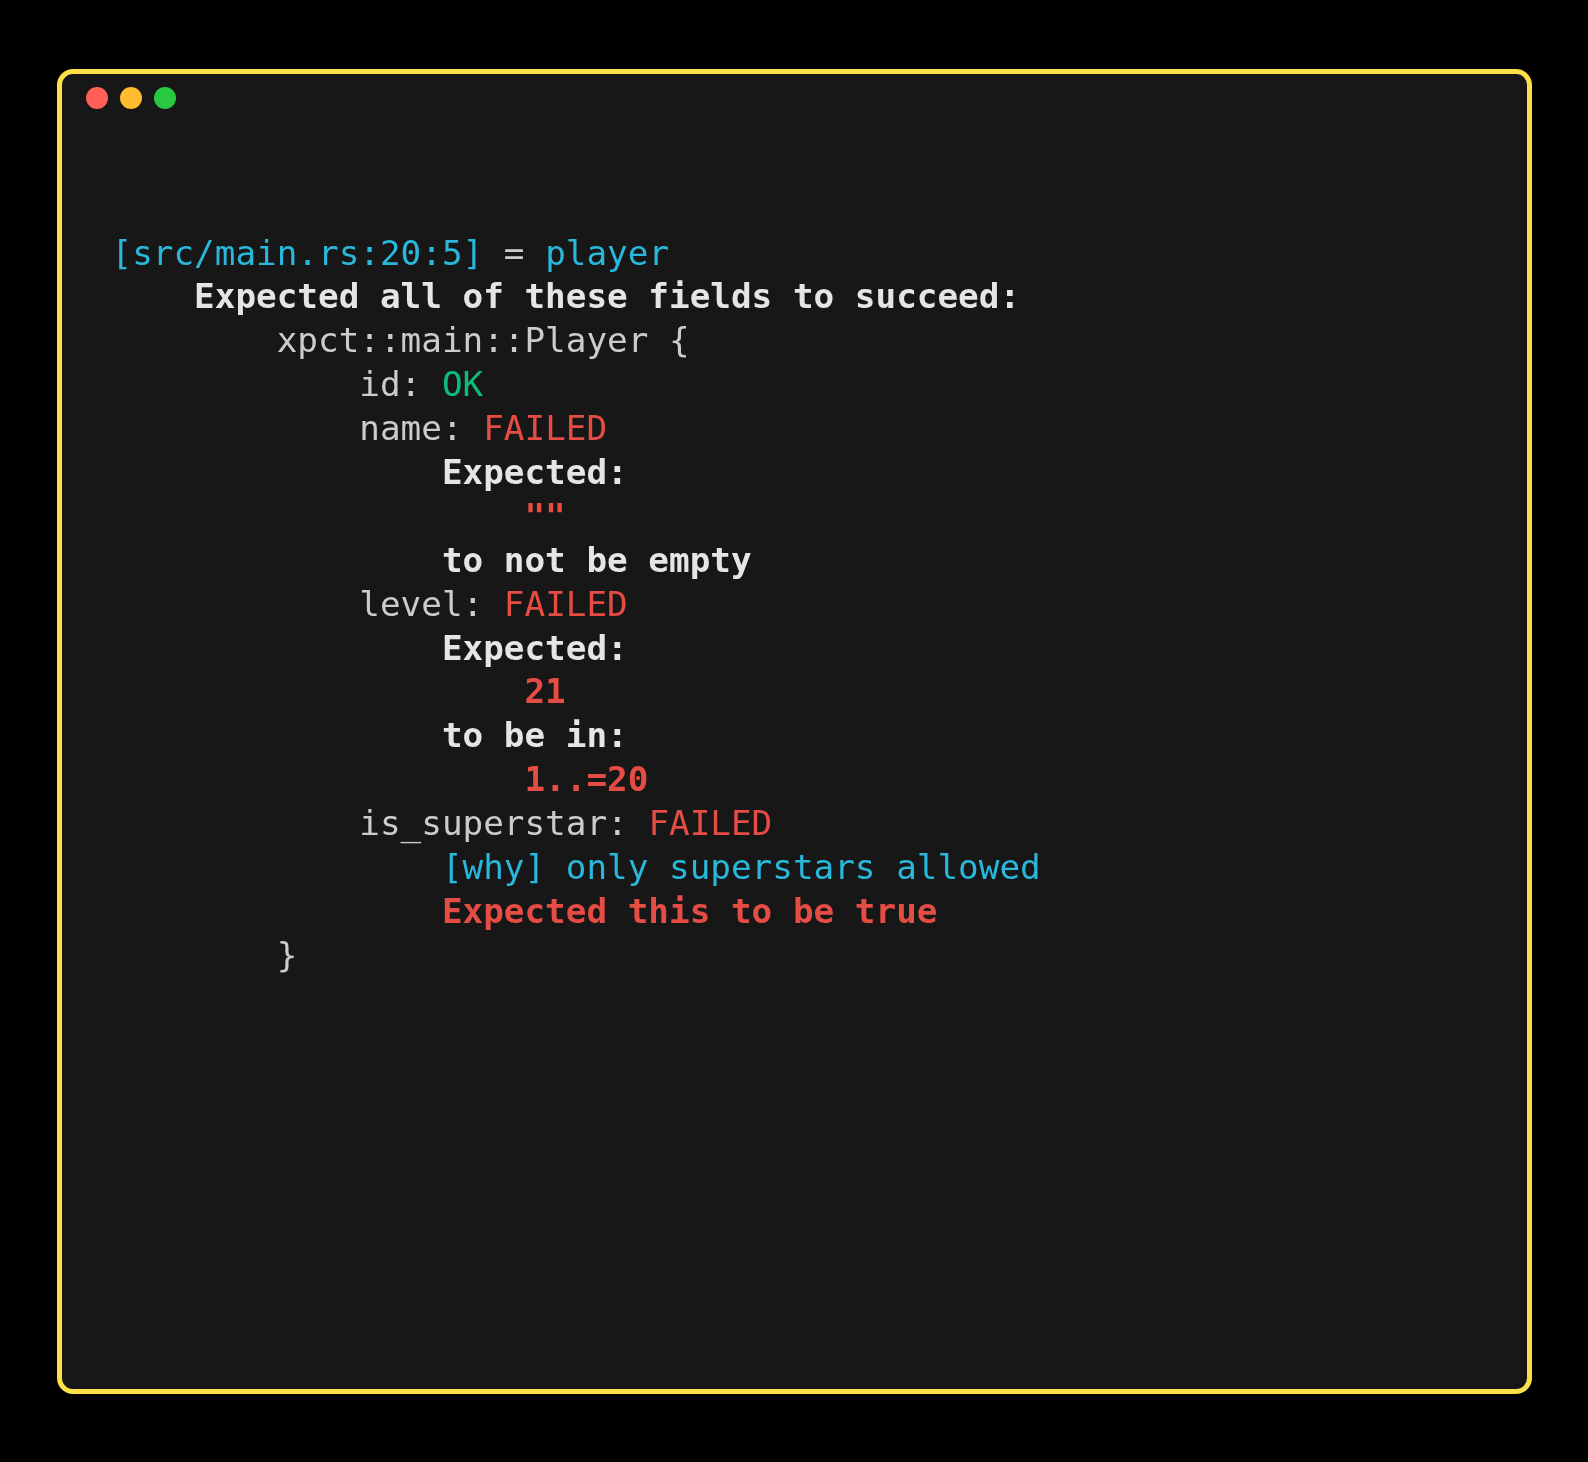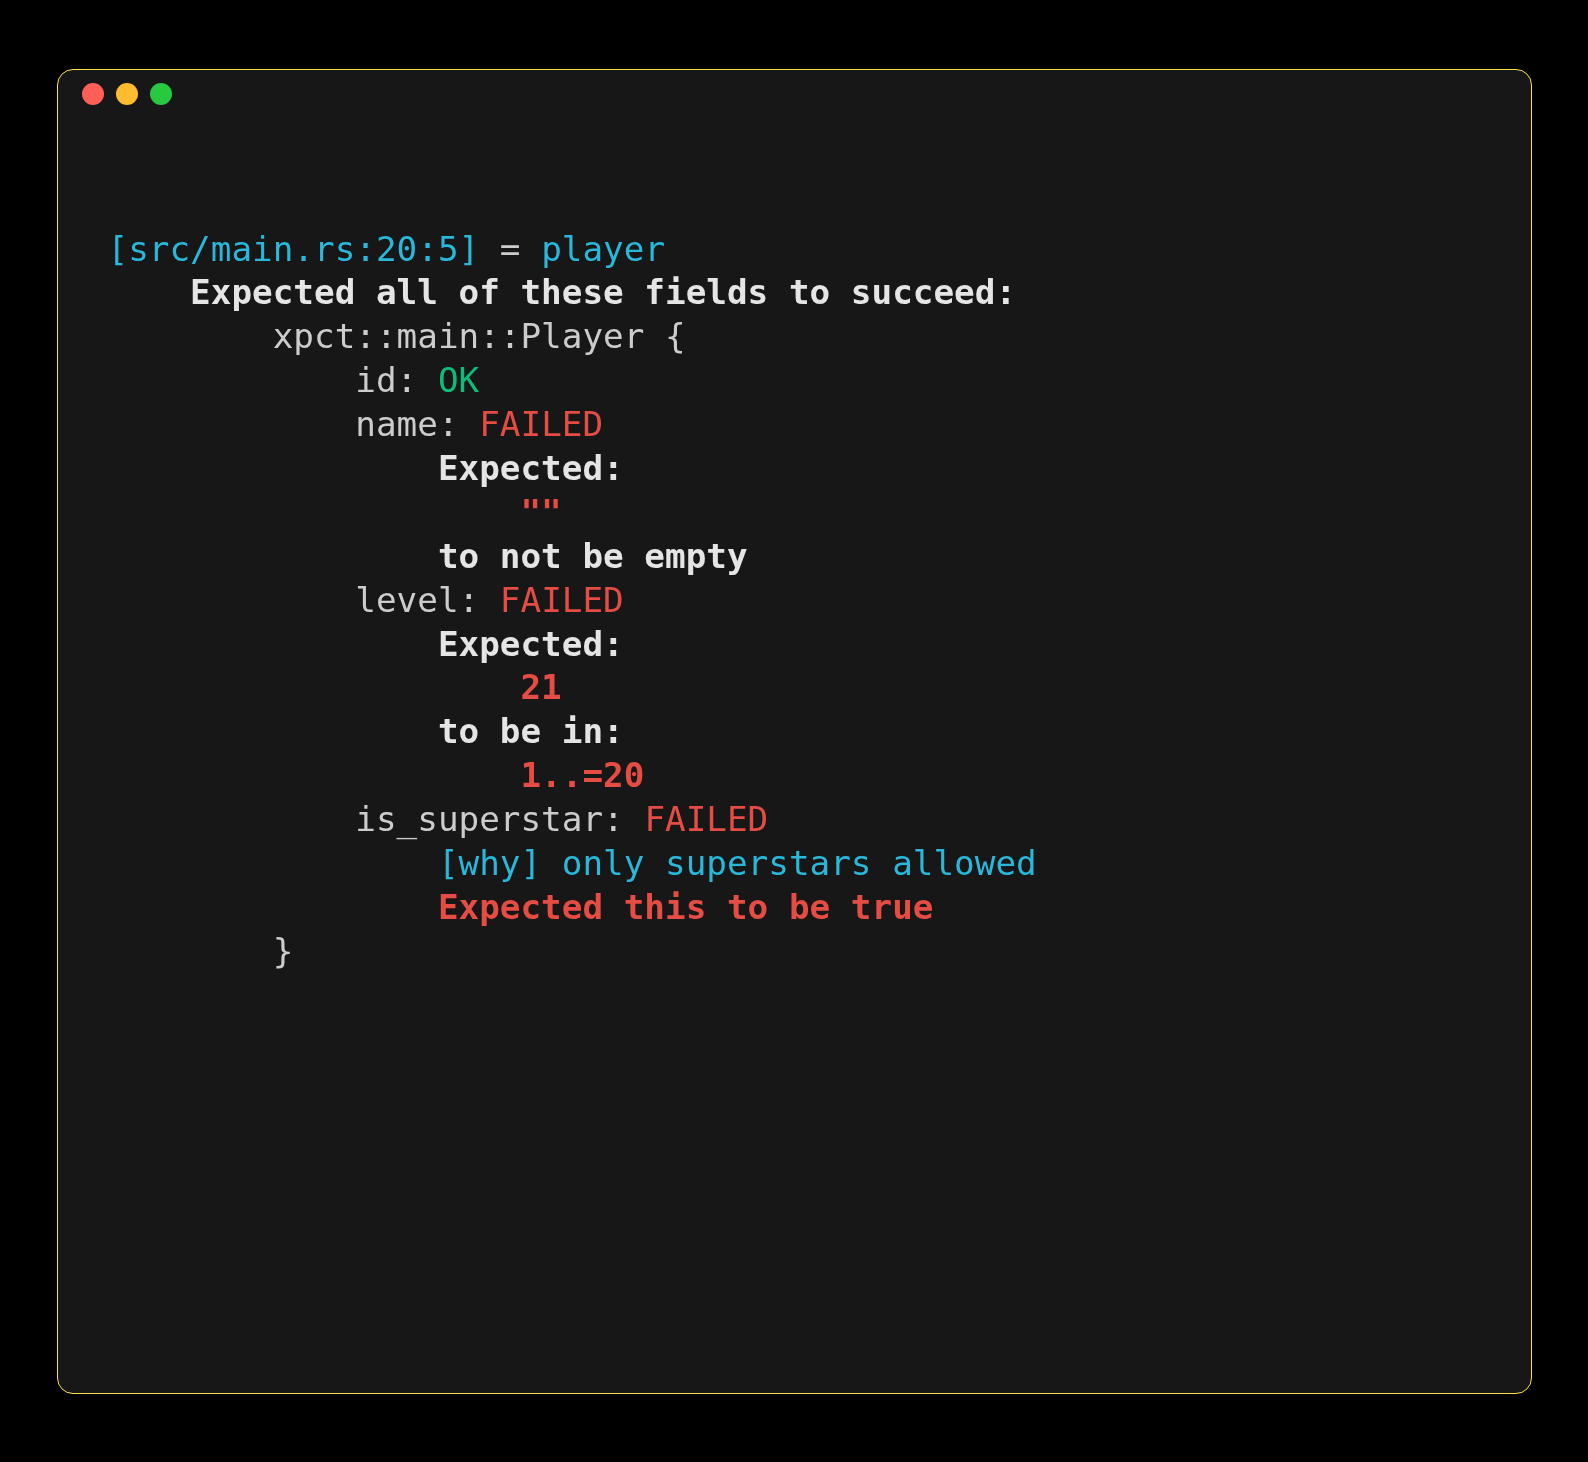--- a/index.html
+++ b/index.html
@@ -13,21 +13,21 @@
       width: 1588px;
       height: 1462px;
       display: flex;
       align-items: center;
       justify-content: center;
       font-family: ui-monospace, SFMono-Regular, "SF Mono", Menlo, Monaco, Consolas, monospace;
     }
 
     .terminal-window {
       background: #171717;
-      border: 1px solid #fde047;
+      border: 5px solid #fde047;
       border-radius: 16px;
       width: 1475px;
       height: 1325px;
       overflow: hidden;
       box-shadow: 0 20px 60px rgba(0,0,0,0.8);
     }
 
     .title-bar {
       height: 48px;
       display: flex;

